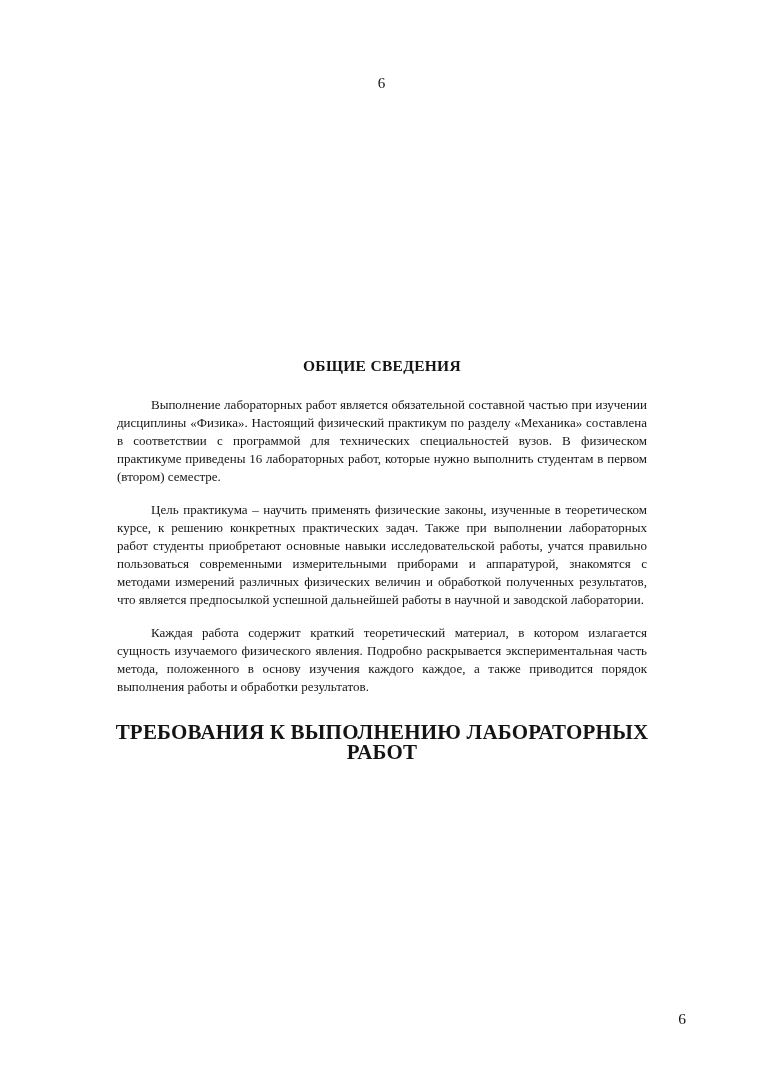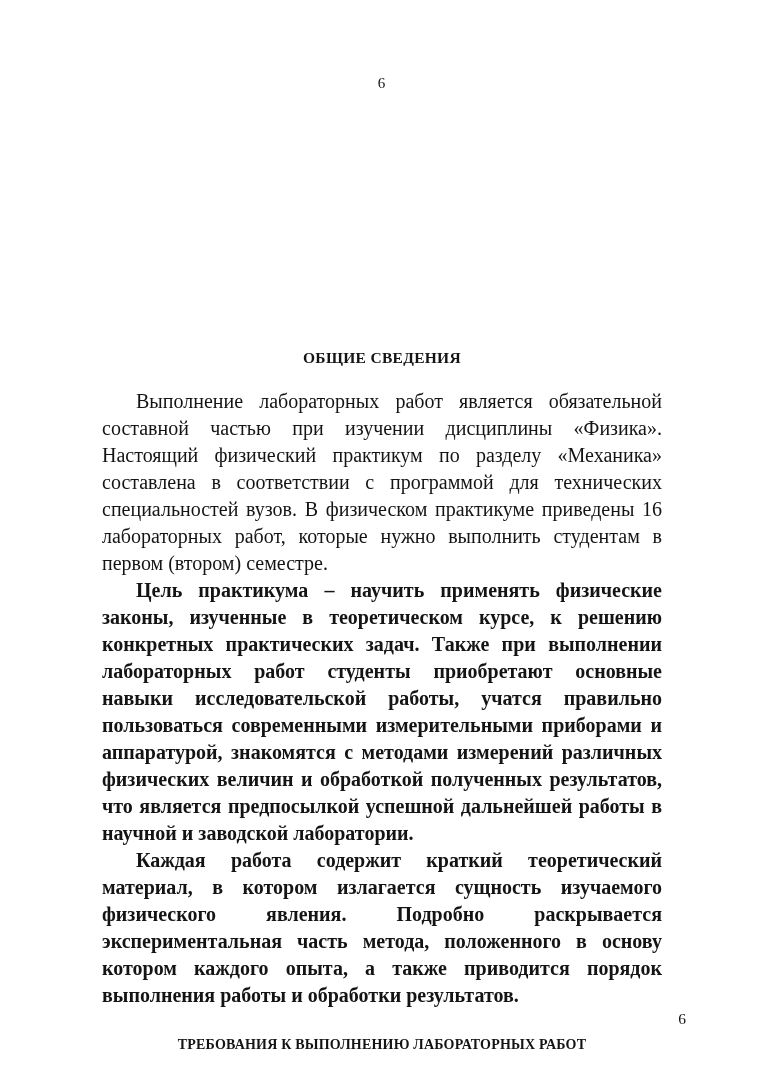--- a/index.html
+++ b/index.html
@@ -45,71 +45,70 @@
     padding-right: 77px;
     box-sizing: border-box;
     text-align: right;
     font-size: 15.5px;
     line-height: 18px;
   }
 
   .content {
     position: absolute;
     left: 102px;
-    top: 348px;
+    top: 356px;
     width: 560px;
   }
 
   h1.section-title {
     font-size: 15.5px;
     font-weight: bold;
     text-align: center;
     margin: 0 0 20px 0;
     letter-spacing: 0.3px;
     line-height: 20px;
   }
 
   h2.section-title-2 {
-    font-size: 14px;
+    font-size: 21px;
     font-weight: bold;
     text-align: center;
     margin: 26px 0 20px 0;
     letter-spacing: 0.2px;
     line-height: 20px;
   }
 
   p.para {
-    font-size: 20px;
-    line-height: 27px;
+    font-size: 13px;
+    line-height: 18px;
     text-align: justify;
     text-indent: 34px;
-    margin: 0;
+    margin: 15px;
     hyphens: manual;
   }
   p.para + p.para {
     margin-top: 0;
-    font-weight: bold;
   }
 </style>
 </head>
 <body>
 
 <div class="page">
 
   <div class="folio-top">6</div>
 
   <div class="content">
 
     <h1 class="section-title">ОБЩИЕ СВЕДЕНИЯ</h1>
 
     <p class="para">Выполнение лабораторных работ является обязательной составной частью при изучении дисциплины «Физика». Настоящий физический практикум по разделу «Механика» составлена в соответствии с программой для технических специальностей вузов. В физическом практикуме приведены 16 лабораторных работ, которые нужно выполнить студентам в первом (втором) семестре.</p>
 
     <p class="para">Цель практикума – научить применять физические законы, изученные в теоретическом курсе, к решению конкретных практических задач. Также при выполнении лабораторных работ студенты приобретают основные навыки исследовательской работы, учатся правильно пользоваться современными измерительными приборами и аппаратурой, знакомятся с методами измерений различных физических величин и обработкой полученных результатов, что является предпосылкой успешной дальнейшей работы в научной и заводской лаборатории.</p>
 
-    <p class="para">Каждая работа содержит краткий теоретический материал, в котором излагается сущность изучаемого физического явления. Подробно раскрывается экспериментальная часть метода, положенного в основу котором каждого опыта, а также приводится порядок выполнения работы и обработки результатов.</p>
+    <p class="para">Каждая работа содержит краткий теоретический материал, в котором излагается сущность изучаемого физического явления. Подробно раскрывается экспериментальная часть метода, положенного в основу изучения каждого каждое, а также приводится порядок выполнения работы и обработки результатов.</p>
 
 
     <h2 class="section-title-2">ТРЕБОВАНИЯ К ВЫПОЛНЕНИЮ ЛАБОРАТОРНЫХ РАБОТ</h2>
 
 
   </div>
 
   <div class="folio-bottom">6</div>
 
 </div>

